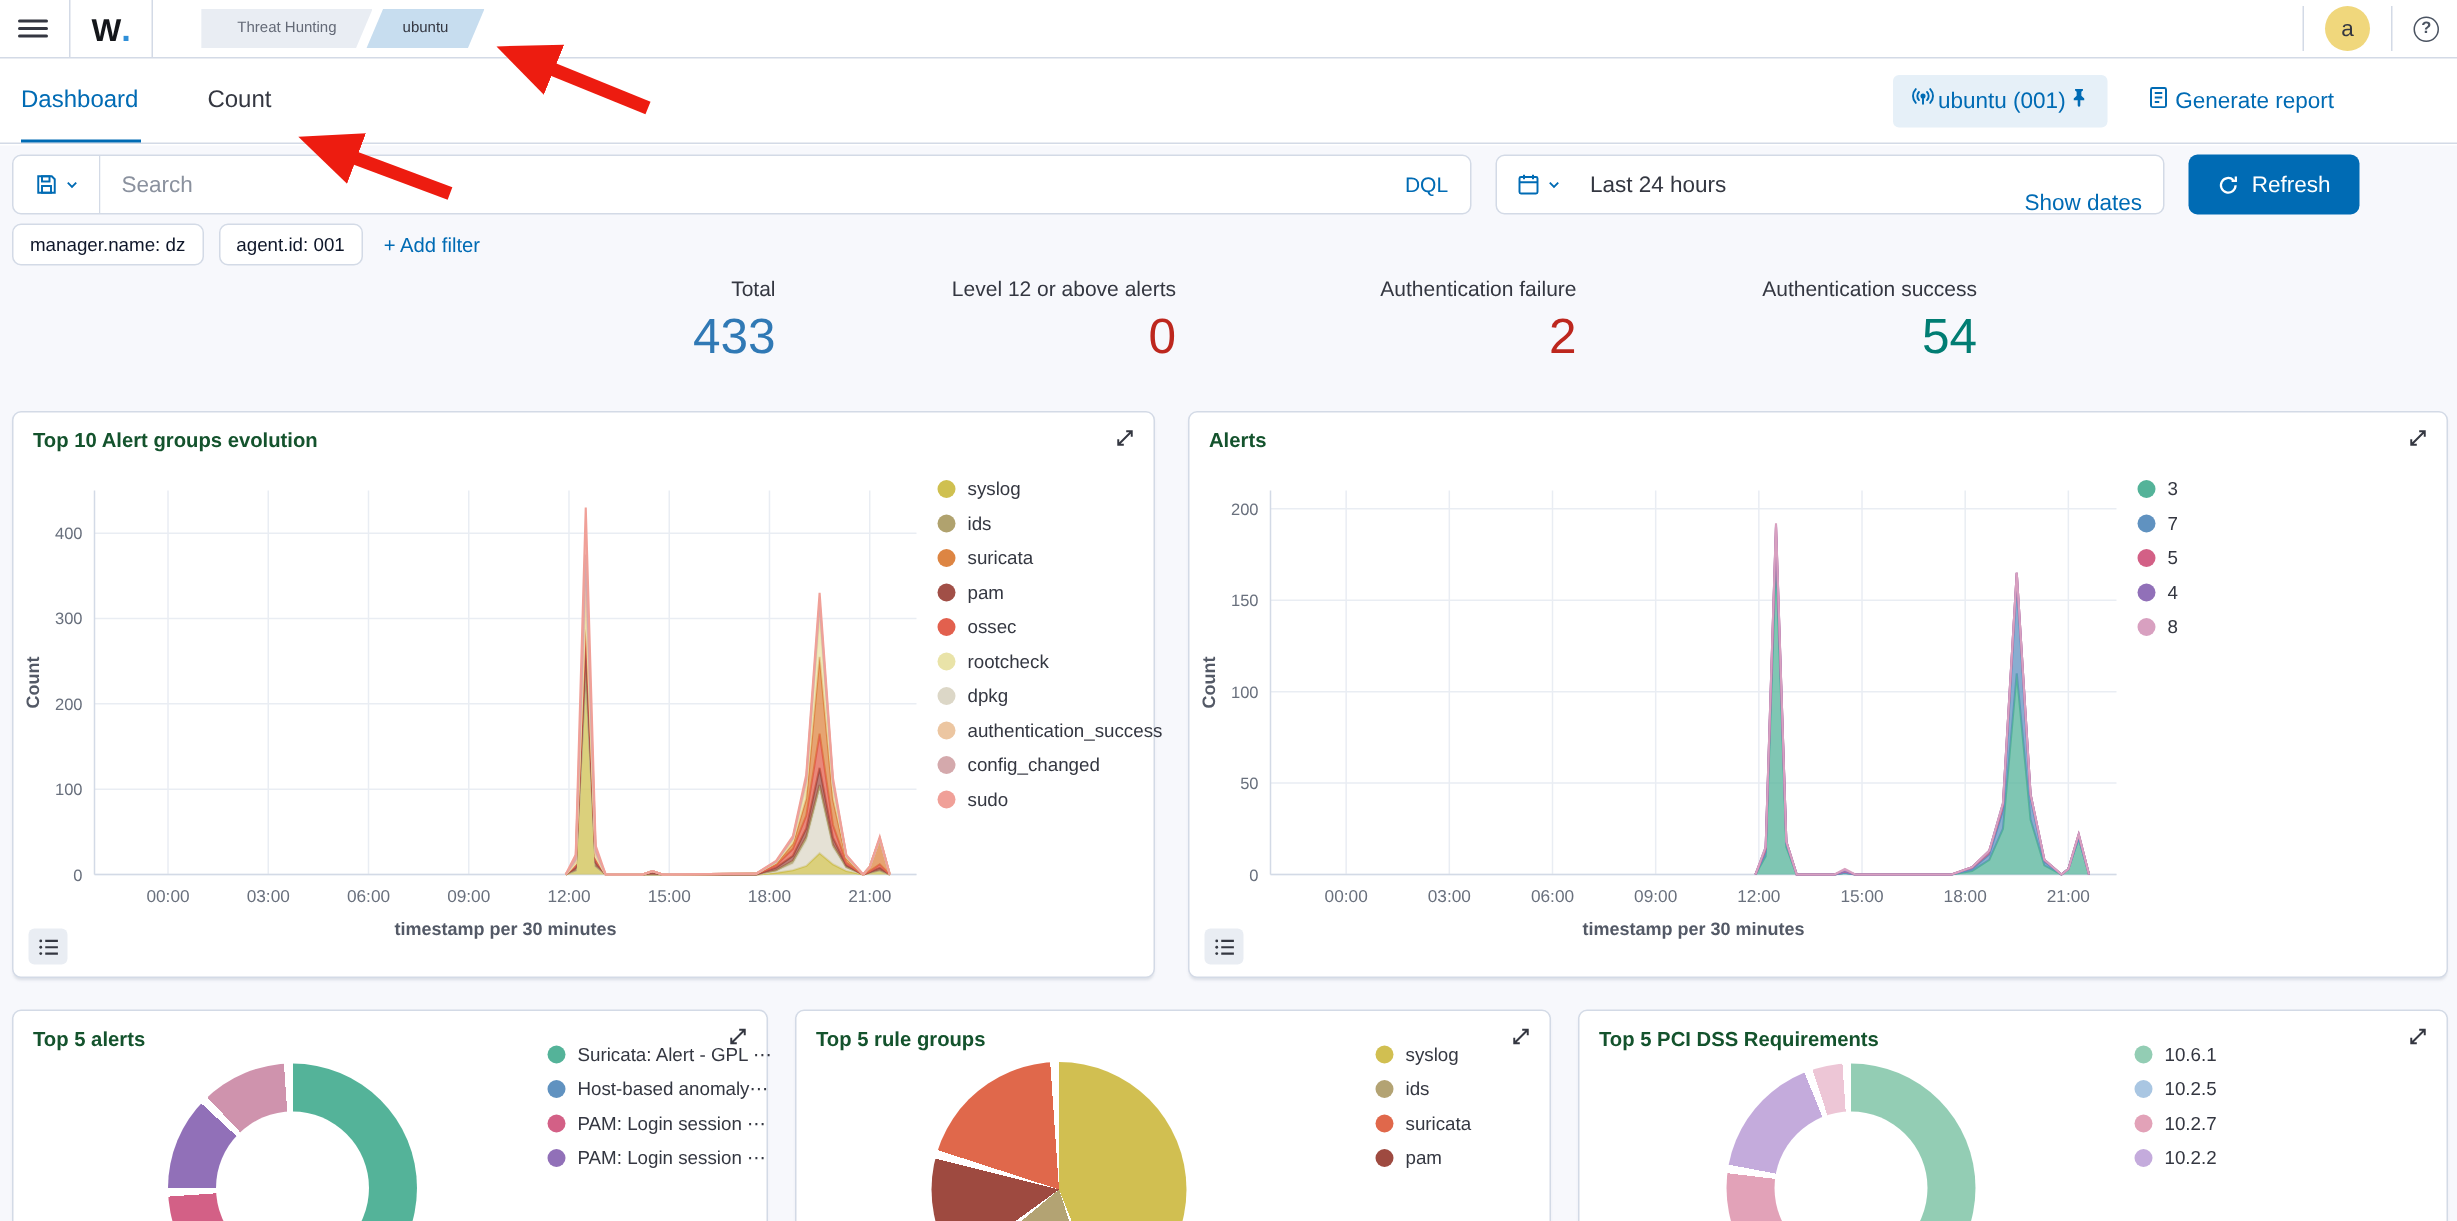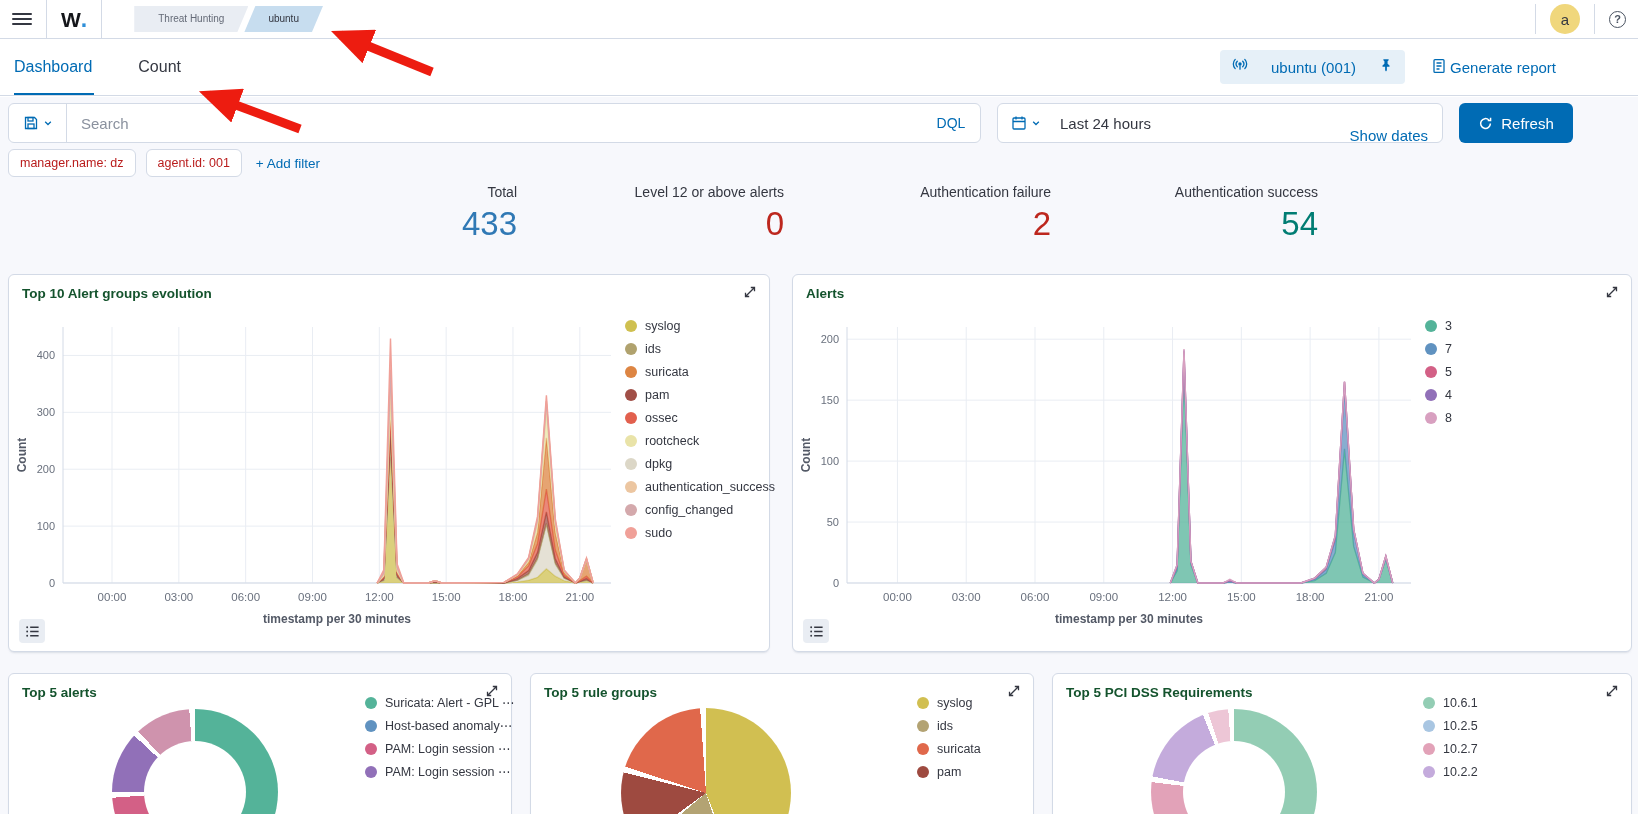--- a/index.html
+++ b/index.html
@@ -27,21 +27,21 @@
           font-size:11px; display:flex; align-items:center; justify-content:center; font-weight:700; }
 
   
   .tabrow { position:absolute; top:39px; left:0; right:0; height:57px; background:#fff;
             border-bottom:1px solid #d3dae6; display:flex; align-items:center; padding:0 14px; z-index:9; }
   .tab { font-size:16px; cursor:pointer; }
   .tab.active { color:#006BB4; }
   .tab.inactive { color:#343741; margin-left:46px; }
   .tab-underline { position:absolute; left:14px; bottom:0; width:80px; height:2px; background:#006BB4; }
   .tabrow-right { margin-left:auto; display:flex; align-items:center; gap:26px; padding-right:68px; }
-  .agent-badge { display:flex; align-items:center; gap:23px; background:#e6f0f8; border-radius:4px;
+  .agent-badge { display:flex; align-items:center; gap:2px; background:#e6f0f8; border-radius:4px;
                  padding:7px 12px; cursor:pointer; }
   .agent-badge .lbl { color:#006BB4; font-size:15px; }
   .gen-report { display:flex; align-items:center; gap:3px; color:#006BB4; font-size:15px; cursor:pointer; }
 
   
   .content-bg { position:absolute; top:97px; left:0; right:0; bottom:0; background:#f7f8fc; }
 
   
   .searchrow { position:absolute; top:103px; left:8px; display:flex; gap:16px; z-index:5; }
   .searchbox { display:flex; width:973px; height:40px; background:#fff; border:1px solid #d3dae6;
@@ -59,21 +59,21 @@
              align-self:stretch; cursor:pointer; }
   .daterange { font-size:15px; color:#343741; margin-left:6px; }
   .showdates { margin-left:auto; color:#006BB4; font-size:15px; padding-right:14px; cursor:pointer;margin-top:24px; }
   .refresh-btn { width:114px; height:40px; background:#006BB4; border:none; border-radius:6px;
                  color:#fff; font-size:15px; display:flex; align-items:center; justify-content:center;
                  gap:8px; cursor:pointer; font-family:"Liberation Sans",sans-serif; }
 
   
   .filtersrow { position:absolute; top:149px; left:8px; display:flex; align-items:center; gap:10px; z-index:5; }
   .pill { background:#fff; border:1px solid #d3dae6; border-radius:6px; height:28px; display:flex;
-          align-items:center; padding:0 11px; font-size:12.5px; color:#b91c1c; cursor:pointer;text-align:center; }
+          align-items:center; padding:0 11px; font-size:12.5px; color:#0f172a; cursor:pointer;text-align:center; }
   .addfilter { color:#006BB4; font-size:13.5px; cursor:pointer; margin-left:4px; }
 
   
   .statsrow { position:absolute; top:184px; left:250px; width:1068px; display:flex; z-index:4; }
   .stat { flex:1; text-align:right; }
   .stat .slabel { font-size:14px; color:#343741; }
   .stat .svalue { font-size:33px; margin-top:6px; line-height:1.1; }
 
   
   .card { position:absolute; background:#fff; border:1px solid #d3dae6; border-radius:6px;

